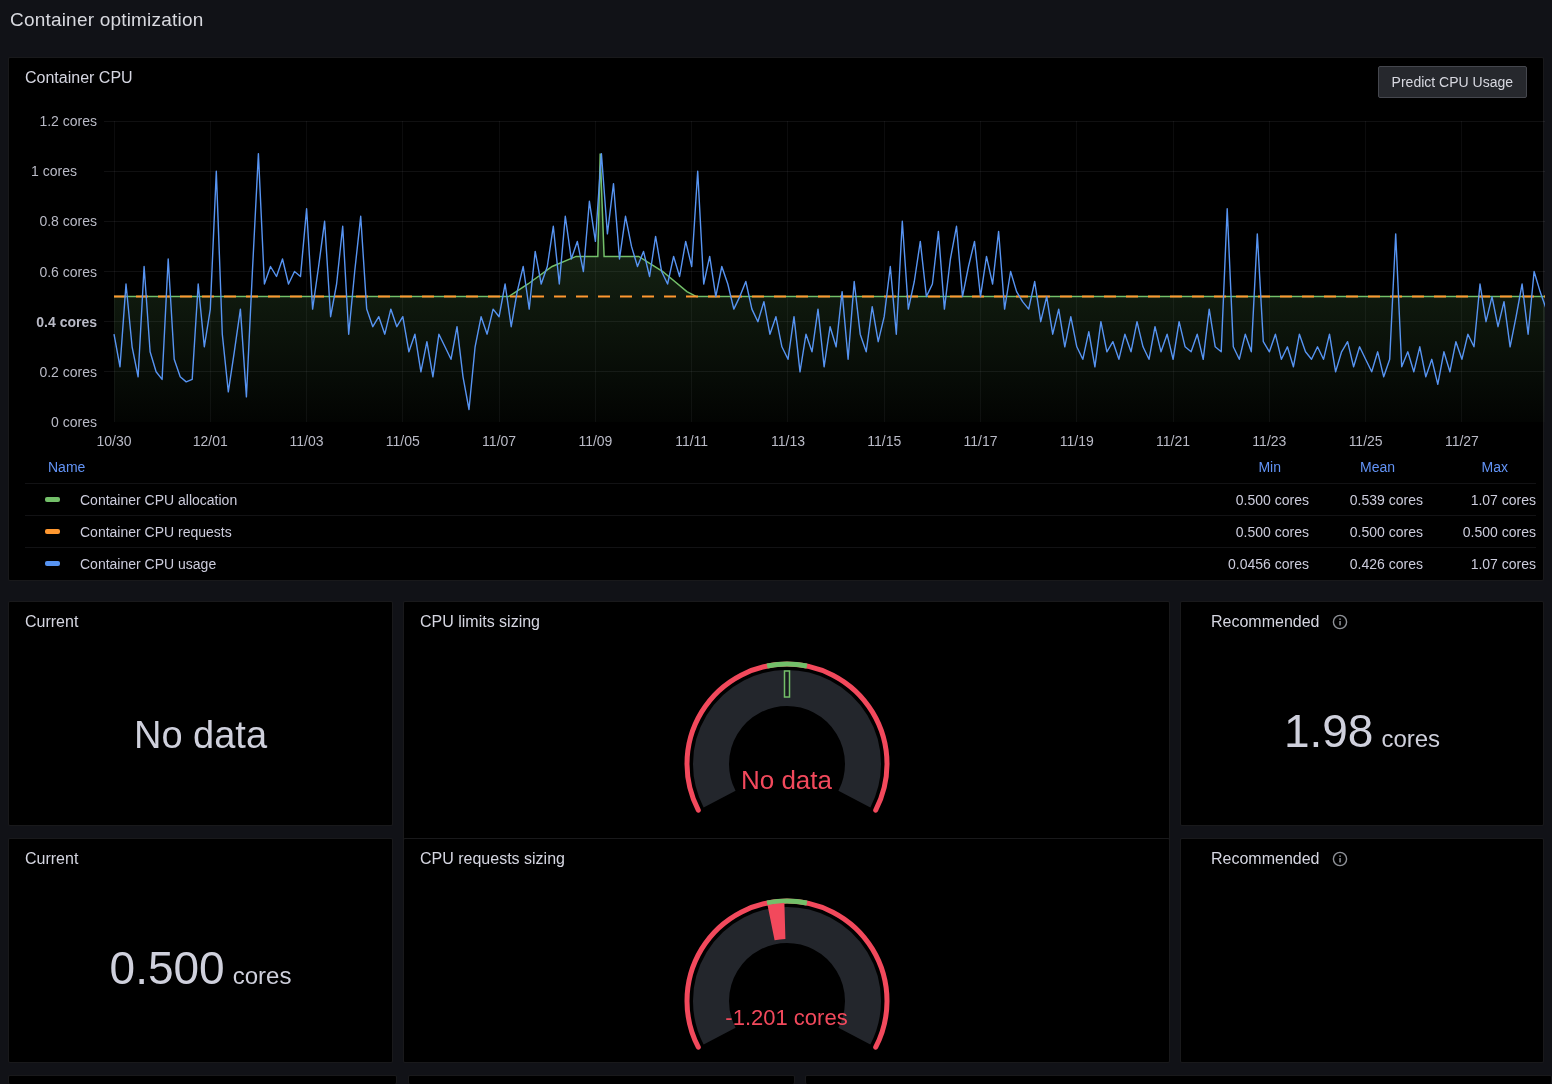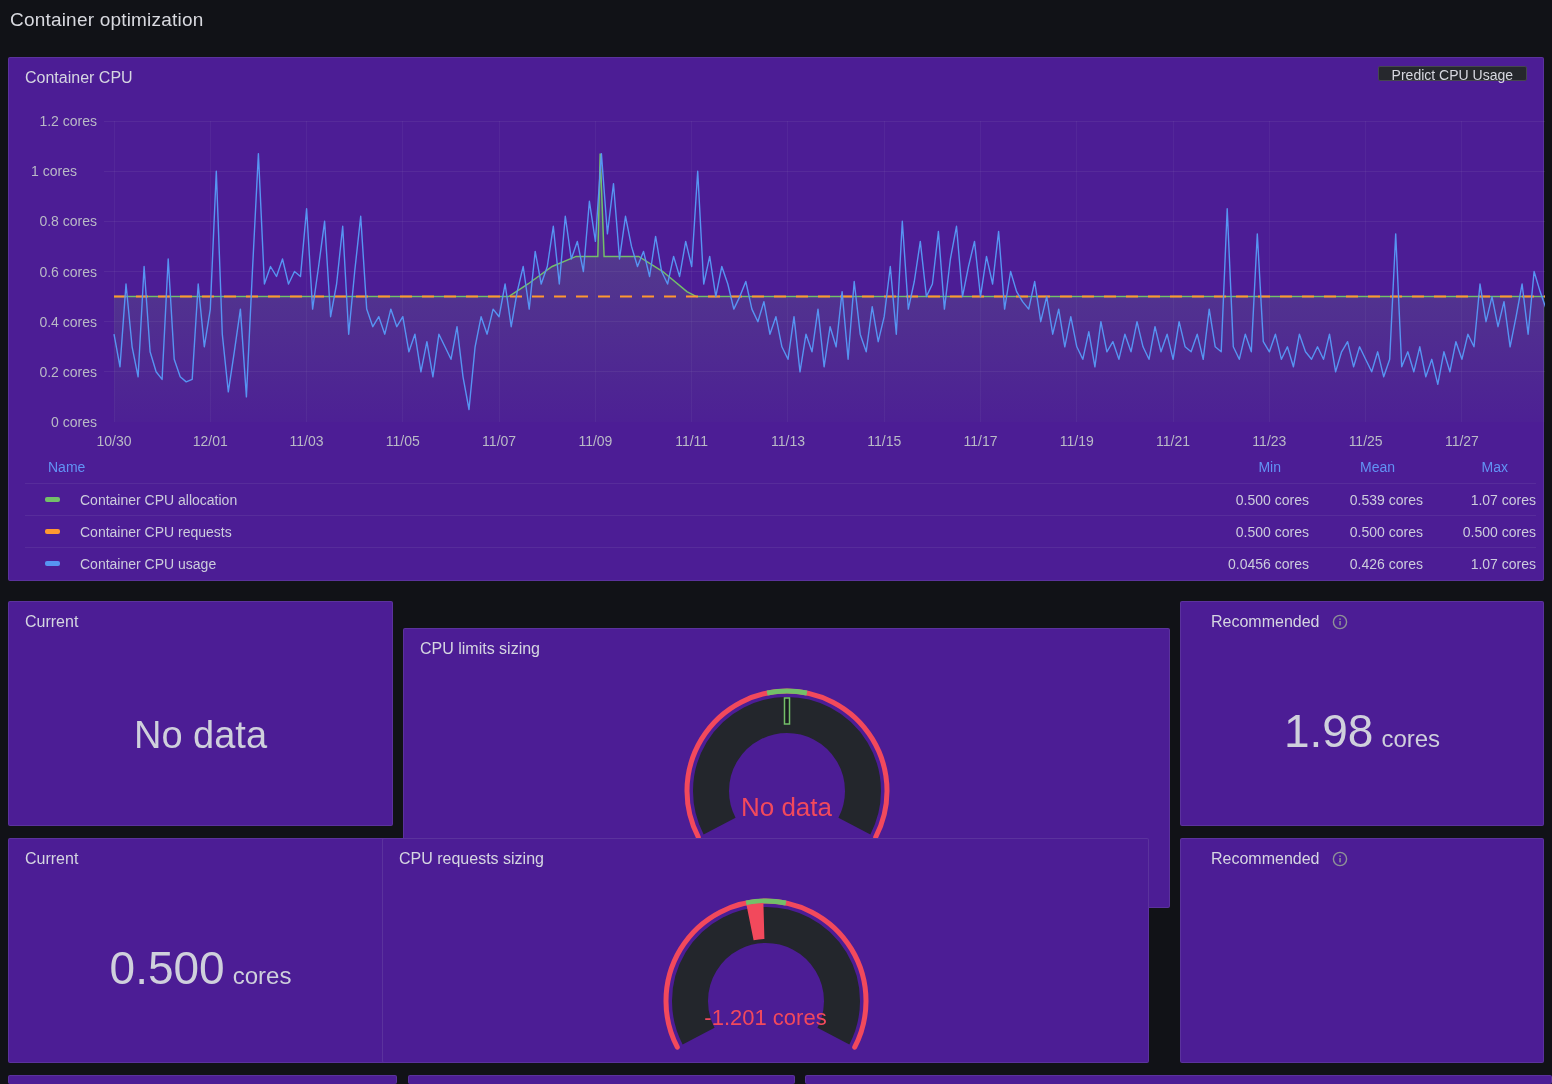--- a/index.html
+++ b/index.html
@@ -9,45 +9,45 @@
     font-family:"Liberation Sans", sans-serif;
     color:#CCCCDC;
     position:relative;
   }
   .page-title {
     position:absolute; left:10px; top:9px;
     font-size:19px; font-weight:500; color:#D8D9DF; letter-spacing:.2px;
   }
   .panel {
     position:absolute;
-    background:#4c1d95;
+    background:#000000;
     border:1px solid rgba(204,204,220,0.12);
     border-radius:2px;
   }
   #panel-cpu   { left:8px;   top:57px;   width:1536px; height:524px; }
   #panel-cur1  { left:8px;   top:601px;  width:385px;  height:225px; }
-  #panel-lim   { left:403px; top:628px;  width:767px;  height:280px; }
+  #panel-lim   { left:403px; top:601px;  width:767px;  height:280px; }
   #panel-rec1  { left:1180px;top:601px;  width:364px;  height:225px; }
   #panel-cur2  { left:8px;   top:838px;  width:385px;  height:225px; }
-  #panel-req   { left:382px; top:838px;  width:767px;  height:225px; }
+  #panel-req   { left:403px; top:838px;  width:767px;  height:225px; }
   #panel-rec2  { left:1180px;top:838px;  width:364px;  height:225px; }
   #panel-part1 { left:8px;   top:1075px; width:389px;  height:9px; border-bottom:none;}
   #panel-part2 { left:408px; top:1075px; width:387px;  height:9px; border-bottom:none;}
   #panel-part3 { left:805px; top:1075px; width:747px;  height:9px; border-bottom:none;}
 
   .panel-title {
     position:absolute; left:16px; top:11px;
     font-size:16px; font-weight:500; color:#D5D6E1;
   }
   .title-row { position:absolute; left:16px; top:11px; display:flex; align-items:center; gap:12px; }
   .title-row .panel-title { position:static;margin-left:14px; }
 
   .predict-btn {
     position:absolute; right:16px; top:8px;
-    height:15px; padding:0 13px;
+    height:32px; padding:0 13px;
     background:#26282D; border:1px solid #45474E; border-radius:2px;
     color:#D7D8E0; font-size:14px; font-weight:500;
     font-family:"Liberation Sans", sans-serif; cursor:pointer;
   }
 
   
   .y-tick {
     position:absolute; width:86px; text-align:right;
     font-size:14px; color:#B9BAC6; line-height:20px;
   }
@@ -99,21 +99,21 @@
 
 <section class="panel" id="panel-cpu">
   <div class="panel-title">Container CPU</div>
   <button class="predict-btn">Predict CPU Usage</button>
 
   <div id="y-axis">
       <div class="y-tick" style="left: 2px; top: 53px;">1.2 cores</div>
       <div class="y-tick" style="left: 2px; top: 103.167px; text-align: center;">1 cores</div>
       <div class="y-tick" style="left: 2px; top: 153.333px;">0.8 cores</div>
       <div class="y-tick" style="left: 2px; top: 203.5px;">0.6 cores</div>
-      <div class="y-tick" style="left: 2px; top: 253.667px;">0.4 cores</div>
+      <div class="y-tick" style="left: 2px; top: 253.667px; font-weight: bold;">0.4 cores</div>
       <div class="y-tick" style="left: 2px; top: 303.833px;">0.2 cores</div>
       <div class="y-tick" style="left: 2px; top: 354px;">0 cores</div>
     </div>
   <svg id="chart-svg" width="1441" height="301">
       <defs>
         <linearGradient id="gfill" x1="0" y1="0" x2="0" y2="1">
           <stop offset="0%" stop-color="#73BF69" stop-opacity="0.26"></stop>
           <stop offset="100%" stop-color="#73BF69" stop-opacity="0.02"></stop>
         </linearGradient>
       </defs>

